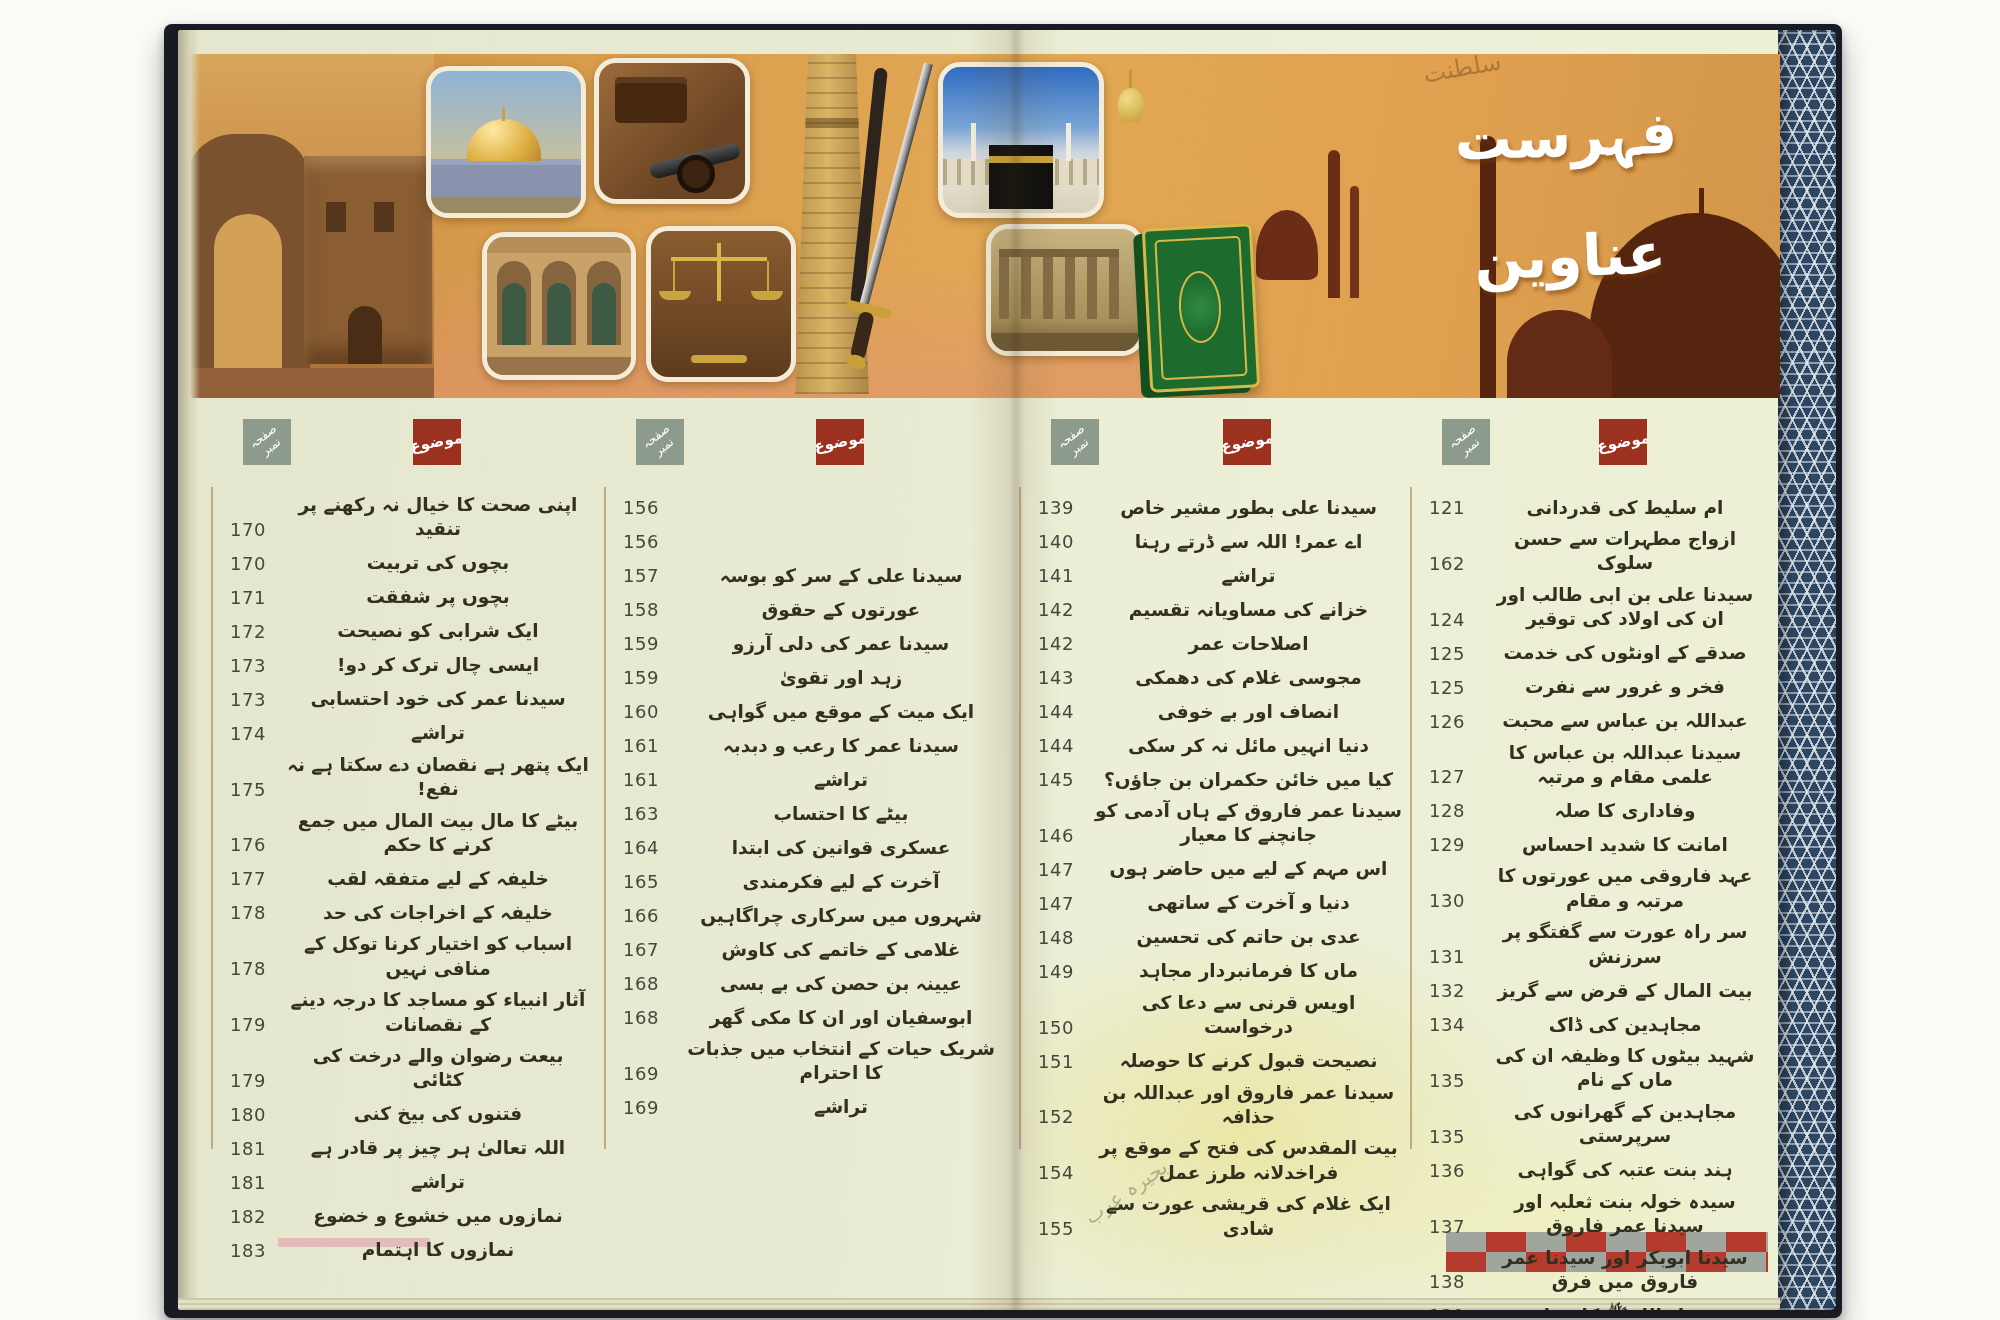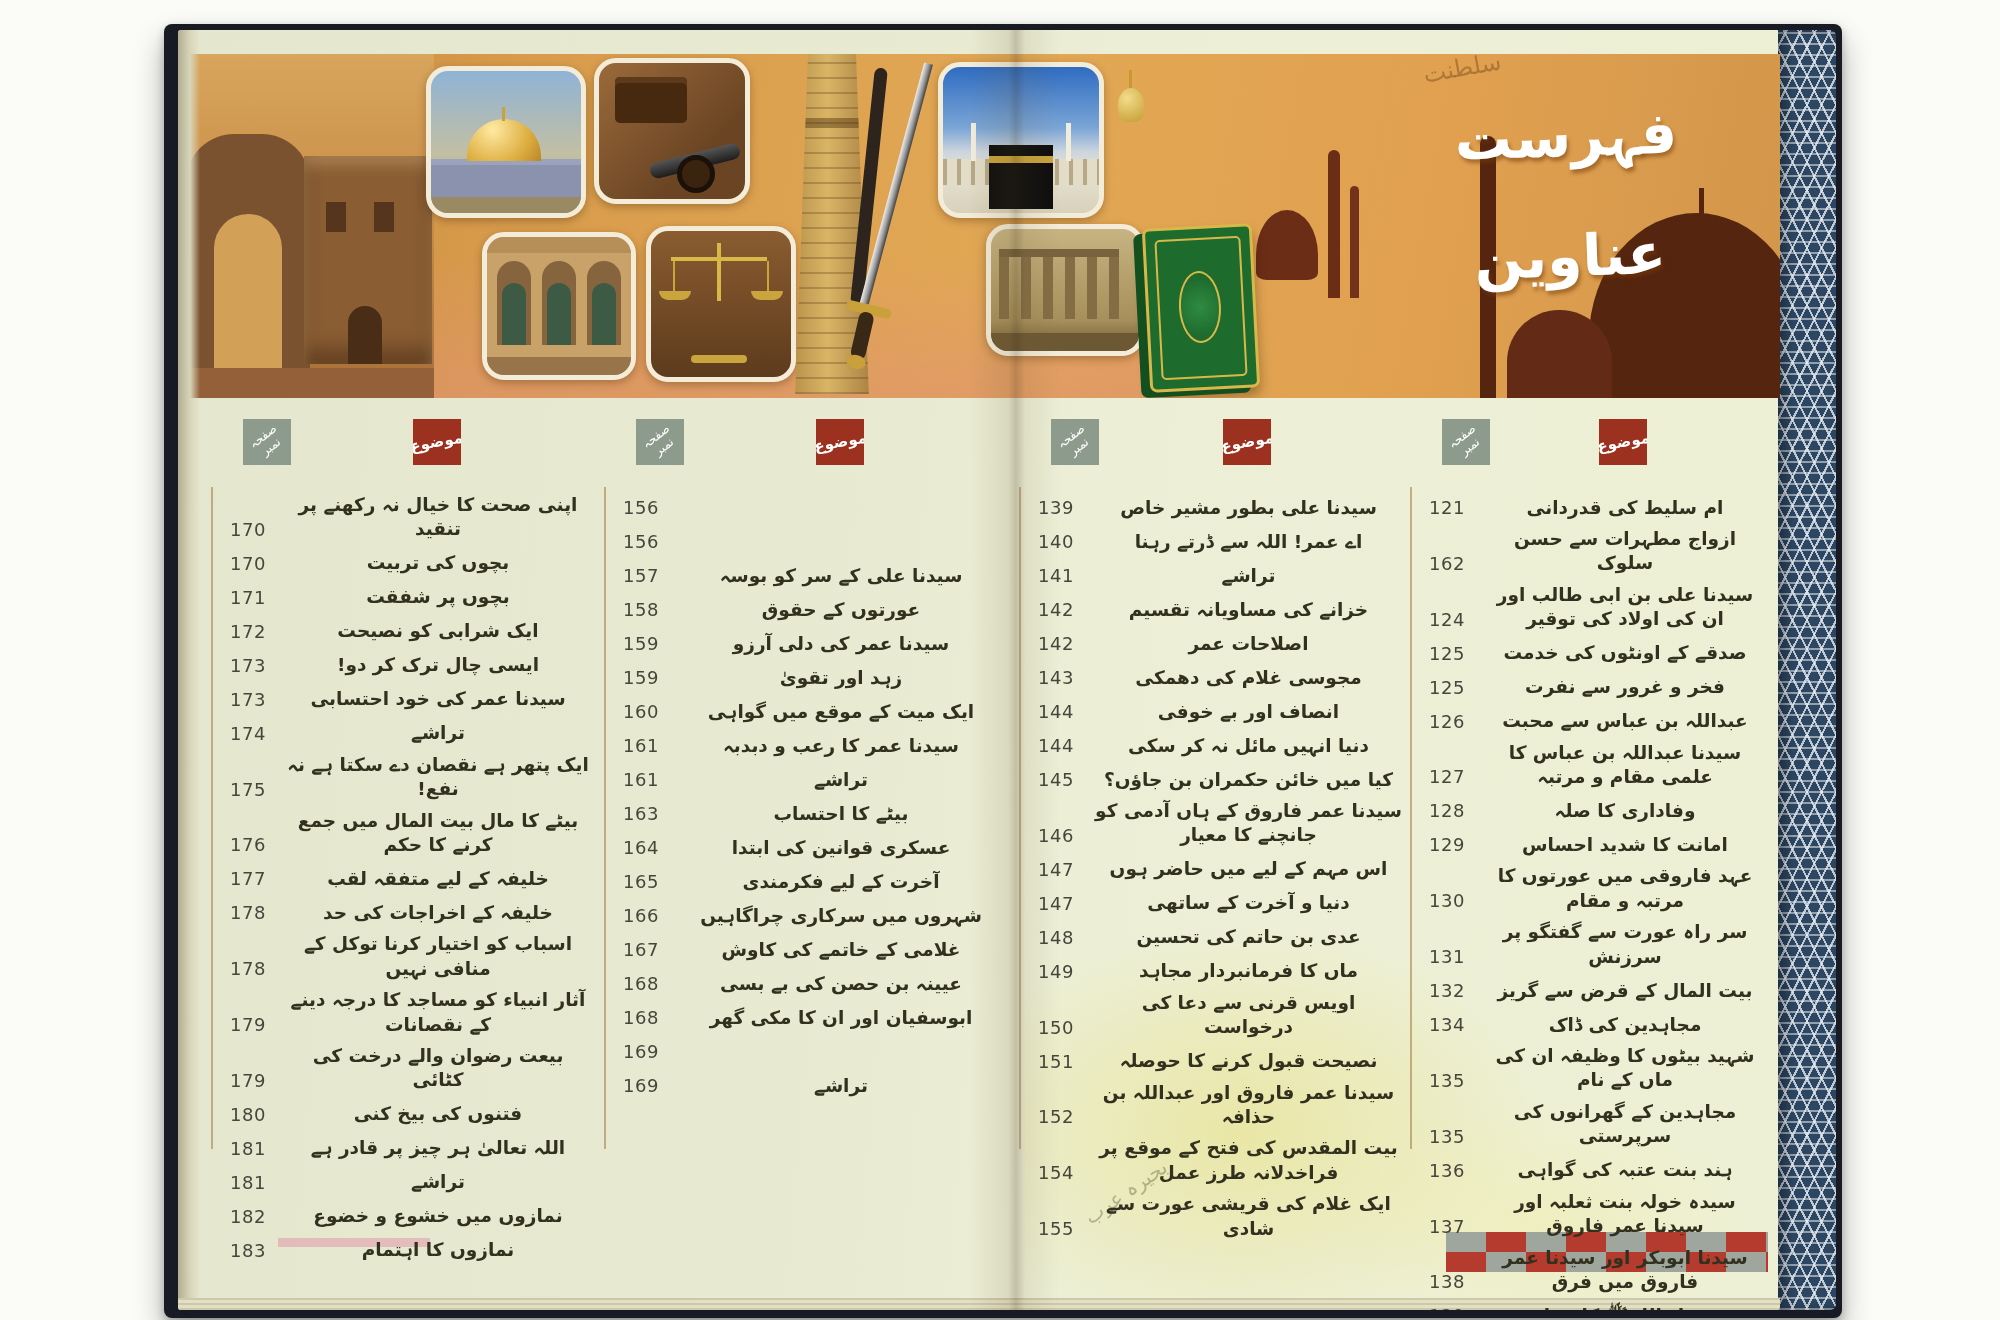--- a/index.html
+++ b/index.html
@@ -472,20 +472,21 @@
               <span class="ttl" dir="rtl">عیینہ بن حصن کی بے بسی</span>
             </div>
 
             <div class="entry">
               <span class="pg">168</span>
               <span class="ttl" dir="rtl">ابوسفیان اور ان کا مکی گھر</span>
             </div>
 
             <div class="entry">
               <span class="pg">169</span>
+              <span class="ttl" dir="rtl">شریک حیات کے انتخاب میں جذبات کا احترام</span>
             </div>
 
             <div class="entry">
               <span class="pg">169</span>
               <span class="ttl" dir="rtl">تراشے</span>
             </div>
           </div>
       </div>
 
       <div class="toc-col col-c3">

